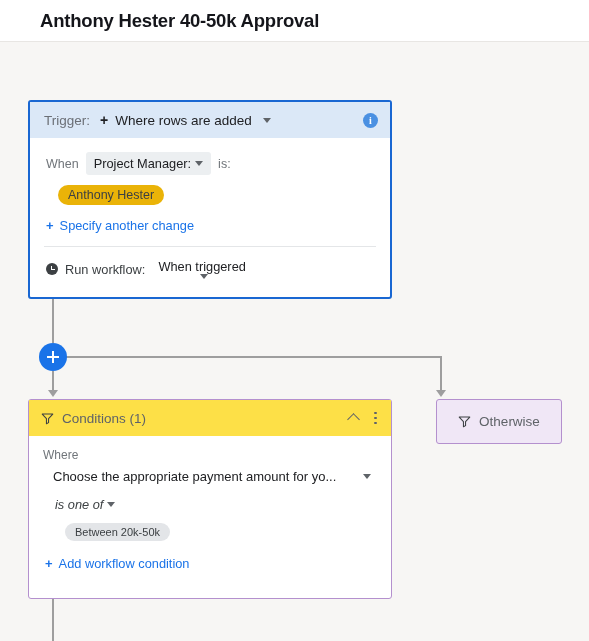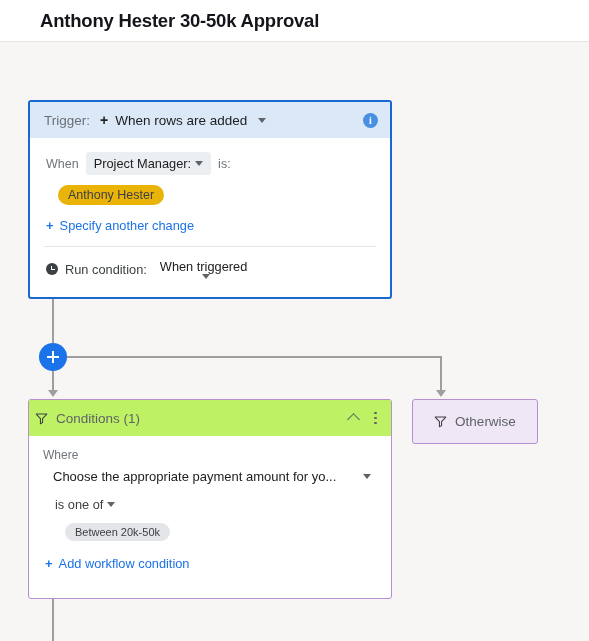--- a/index.html
+++ b/index.html
@@ -125,23 +125,23 @@
   .run-label { font-size: 12.8px; color: #3c4043; }
   .run-value { font-size: 12.8px; color: #202124; margin-left: 6px; display: flex; align-items: center; flex-direction: column; }
 
   
   .conditions-card {
     left: 28px; top: 357px;
     width: 364px; height: 200px;
     border: 1.5px solid #b490ce;
   }
   .conditions-header {
-    background: #bef264;
+    background: #fde047;
     justify-content: space-between;
-    padding-left: 6px;
+    padding-left: 12px;
   }
   .cond-left { display: flex; align-items: center; gap: 8px; }
   .cond-title { font-size: 13.5px; color: #5f6368; }
   .cond-right { display: flex; align-items: center; gap: 14px; }
   .chevron-up {
     width: 9px; height: 9px;
     border-left: 1.6px solid #5f6368;
     border-top: 1.6px solid #5f6368;
     transform: rotate(45deg);
     margin-top: 3px;
@@ -157,20 +157,21 @@
     display: flex; align-items: center; justify-content: space-between;
     margin-top: 7px; padding-left: 10px; padding-right: 6px;
     font-size: 13px; color: #202124;
     cursor: pointer;
   }
   .oneof-row {
     display: flex; align-items: center;
     margin-top: 13px; padding-left: 12px;
     font-size: 12.8px; color: #3c4043;
     cursor: pointer;
+    font-style: italic;
   }
   .cond-chip {
     display: inline-block;
     background: #e3e5e8;
     border-radius: 11px;
     padding: 3px 10px;
     font-size: 11px;
     color: #3c4043;
     margin: 11px 0 0 22px;
   }
@@ -178,21 +179,21 @@
     display: flex; align-items: center; gap: 6px;
     margin-top: 15px; padding-left: 2px;
     font-size: 12.8px; color: #1a73e8;
     cursor: pointer;
   }
   .cond-add .plus { font-weight: bold; font-size: 13px; line-height: 1; }
 
   
   .otherwise-box {
     position: absolute;
-    left: 412px; top: 357px;
+    left: 436px; top: 357px;
     width: 126px; height: 45px;
     background: #f0e7f6;
     border: 1.5px solid #b490ce;
     border-radius: 3px;
     display: flex; align-items: center; justify-content: center;
     gap: 8px;
     cursor: pointer;
   }
   .otherwise-label { font-size: 13.5px; color: #5f6368; }
 
@@ -222,21 +223,21 @@
   }
   .plus-node::after {
     content: ""; position: absolute;
     width: 2px; height: 12px; background: #ffffff;
   }
 </style>
 </head>
 <body>
 
 <div class="page-header">
-  <div class="page-title">Anthony Hester 30-50k Approval</div>
+  <div class="page-title">Anthony Hester 40-50k Approval</div>
 </div>
 
 <div class="canvas">
 
   <div class="conn v-line" style="left:52px; top:257px; height:44px;"></div>
 
   <div class="plus-node" style="left:39px; top:301px;"></div>
 
   <div class="conn v-line" style="left:52px; top:329px; height:21px;"></div>
   <div class="arrow-down" style="left:48px; top:348px;"></div>
@@ -246,21 +247,21 @@
   <div class="arrow-down" style="left:436px; top:348px;"></div>
 
   <div class="conn v-line" style="left:52px; top:557px; height:47px;"></div>
 
   <div class="card trigger-card">
 
     <div class="card-header trigger-header">
       <div class="trigger-header-left">
         <span class="trigger-label">Trigger:</span>
         <span class="trigger-plus">+</span>
-        <span class="trigger-value">When rows are added</span>
+        <span class="trigger-value">Where rows are added</span>
         <span class="caret"></span>
       </div>
       <div class="info-icon">i</div>
     </div>
 
     <div class="card-body">
       <div class="when-row">
         <span class="when-label">When</span>
         <span class="pm-select">
           <span>Project Manager:</span>
@@ -273,21 +274,21 @@
 
       <div class="add-link">
         <span class="plus">+</span>
         <span>Specify another change</span>
       </div>
 
       <div class="divider"></div>
 
       <div class="run-row">
         <span class="clock-icon"></span>
-        <span class="run-label">Run condition:</span>
+        <span class="run-label">Run workflow:</span>
         <span class="run-value">
           <span>When triggered</span>
           <span class="caret"></span>
         </span>
       </div>
     </div>
   </div>
 
   <div class="card conditions-card">
 

